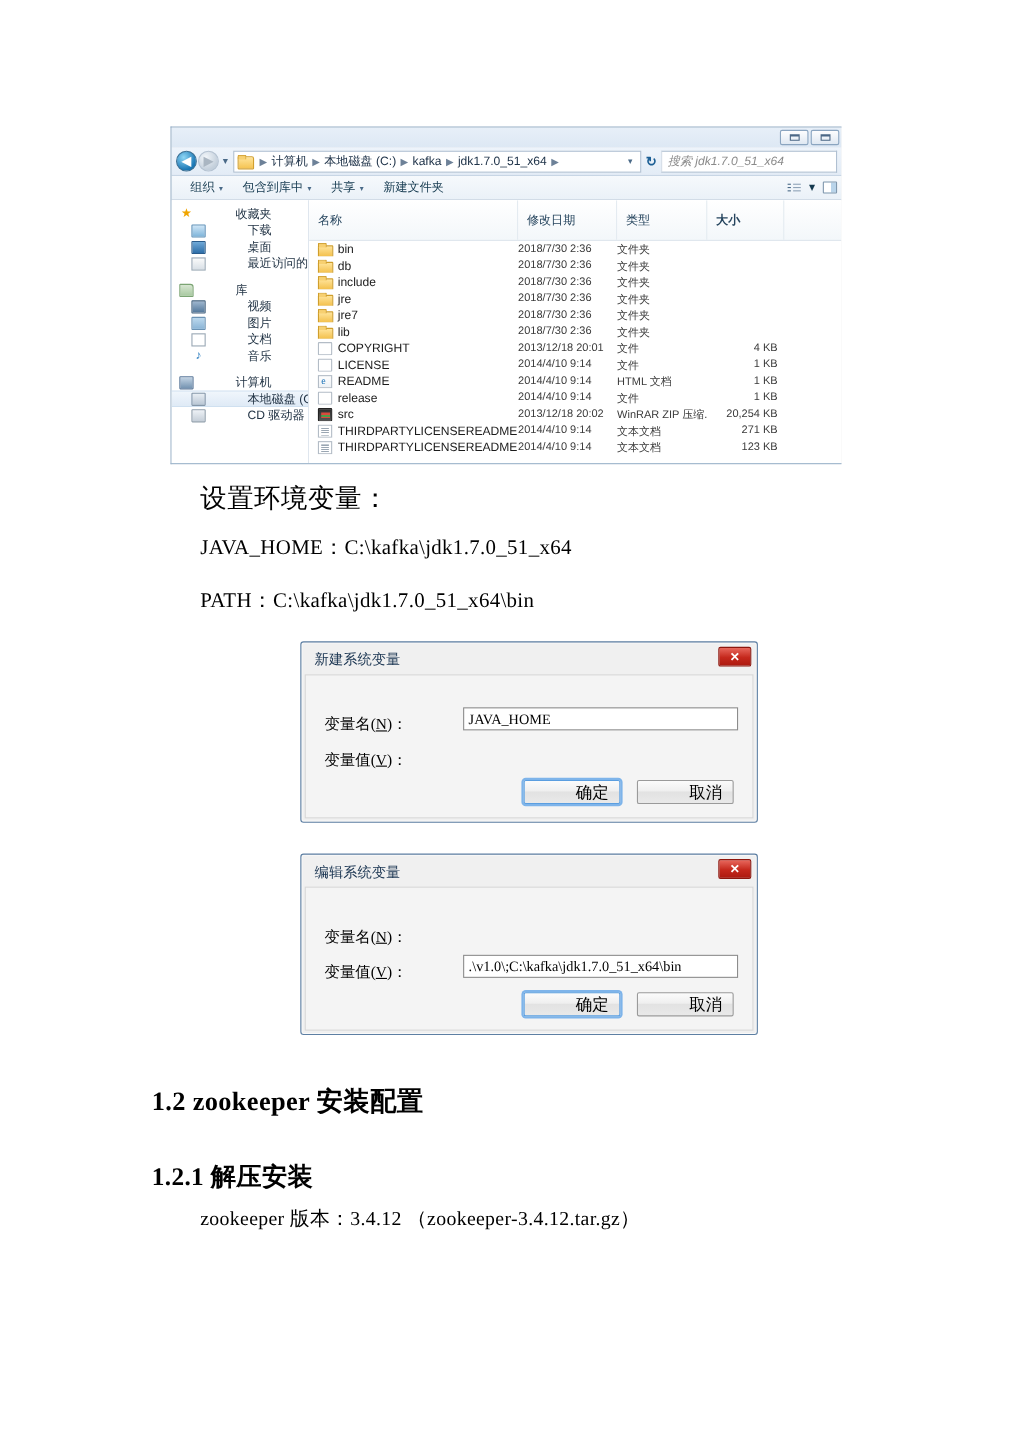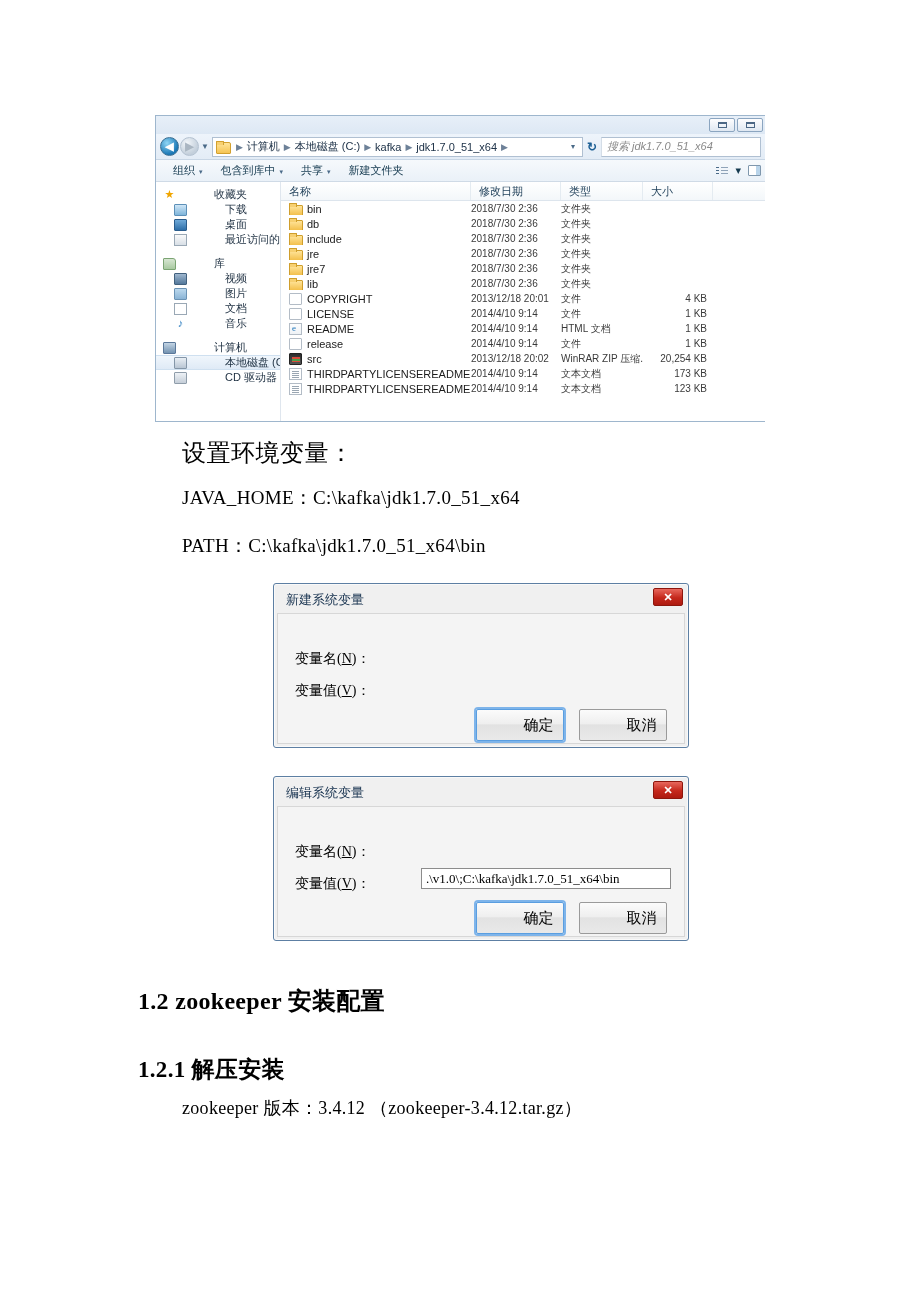--- a/index.html
+++ b/index.html
@@ -127,27 +127,27 @@
   .ico-video { background:linear-gradient(180deg,#9fb7cf,#53789b); border:1px solid #42617e; border-radius:1px; }
   .ico-pic { background:linear-gradient(180deg,#bcd9ee,#8ab4d6); border:1px solid #6b93b5; border-radius:1px; }
   .ico-doc { background:#fff; border:1px solid #9aa8b5; }
   .ico-music { color:#2f7fc0; font-size:11px; line-height:11px; text-align:center; }
   .ico-comp { background:linear-gradient(180deg,#c3d4e4,#7493b1); border:1px solid #5b789a; border-radius:1px; }
   .ico-drive { background:linear-gradient(180deg,#e8eef4,#b9c6d4); border:1px solid #8496a8; border-radius:1px; }
   .ico-cd { background:linear-gradient(180deg,#eef2f6,#c5ced8); border:1px solid #8f9daa; border-radius:1px; }
 
   .exp-list { flex:1; background:#fff; overflow:hidden; position:relative; }
   .colhead {
-    display:flex; height:19px; 
+    display:flex; height:37px; 
     background: linear-gradient(180deg,#ffffff 0%, #f3f7fa 100%);
     border-bottom:1px solid #dde5ed;
     font-size:11px; color:#26455e;
   }
   .colhead div { padding-left:8px; border-right:1px solid #e4ebf1; height:100%; display:flex; align-items:center; }
-  .c-name { width:190px; } .c-date { width:90px; } .c-type { width:82px; } .c-size { width:70px; } .c-pad { flex:1; border-right:none !important; }
+  .c-name { width:190px; } .c-date { width:90px; } .c-type { width:82px; } .c-size { width:70px;font-weight:bold; } .c-pad { flex:1; border-right:none !important; }
 
   .frow { display:flex; height:15px; align-items:center; font-size:11px; color:#1b1b1b; }
   .frow .fn { width:190px; display:flex; align-items:center; padding-left:8px; white-space:nowrap; overflow:hidden; }
   .frow .fd { width:90px; color:#3a3a3a; font-size:10px; }
   .frow .ft { width:82px; color:#3a3a3a; font-size:10px; white-space:nowrap; overflow:hidden; }
   .frow .fs { width:70px; color:#3a3a3a; font-size:10px; text-align:right; padding-right:6px; }
   .fi { width:13px; height:12px; margin-right:5px; flex:0 0 auto; position:relative; }
   .fi-folder::before { content:''; position:absolute; left:0; top:2px; width:12px; height:9px;
     background:linear-gradient(180deg,#ffe49a,#f3c04c); border:1px solid #cf9e2c; border-radius:1px; }
   .fi-folder::after { content:''; position:absolute; left:0; top:0px; width:6px; height:3px;
@@ -223,21 +223,21 @@
     background:#fff; border:1px solid #8c8c8c;
     font-family:"Liberation Serif", serif;
     font-size:13px; color:#000;
     display:flex; align-items:center;
     padding-left:4px;
     white-space:nowrap; overflow:hidden;
   }
   .caret { display:inline-block; width:1px; height:14px; background:#000; margin-left:1px; }
   .btnrow { position:absolute; right:17px; top:95px; display:flex; gap:15px; }
   .dbtn {
-    width:88px; height:32px;
+    width:88px; height:22px;
     display:flex; align-items:center; justify-content:center;
     font-family:"Liberation Serif", serif;
     font-size:15px; color:#000;
     background:linear-gradient(180deg,#fbfbfb 0%, #efefef 45%, #e2e2e2 50%, #e9e9e9 100%);
     border:1px solid #9a9a9a; border-radius:2px;padding-left:37px;
   }
   .dbtn.primary { box-shadow: 0 0 0 2px #7eb4ea; border-color:#5a9ee0; }
 </style>
 </head>
 <body>
@@ -462,21 +462,21 @@
             <span class="ft">WinRAR ZIP 压缩...</span>
             <span class="fs">20,254 KB</span>
           </div>
           <div class="frow">
             <span class="fn">
               <span class="fi fi-txt"></span>
               <span>THIRDPARTYLICENSEREADME</span>
             </span>
             <span class="fd">2014/4/10 9:14</span>
             <span class="ft">文本文档</span>
-            <span class="fs">173 KB</span>
+            <span class="fs">271 KB</span>
           </div>
           <div class="frow">
             <span class="fn">
               <span class="fi fi-txt"></span>
               <span>THIRDPARTYLICENSEREADME-JAVAFX</span>
             </span>
             <span class="fd">2014/4/10 9:14</span>
             <span class="ft">文本文档</span>
             <span class="fs">123 KB</span>
           </div>
@@ -491,20 +491,21 @@
 <div class="doc-line t-path">PATH：C:\kafka\jdk1.7.0_51_x64\bin</div>
 
 <div class="dlg dlg-1">
   <div class="dlg-title">
     <span>新建系统变量</span>
     <span class="dlg-close">✕</span>
   </div>
   <div class="dlg-body">
     <div class="field f1">
       <span class="flabel"><span>变量名(</span><u>N</u><span>)：</span></span>
+      <span class="finput">JAVA_HOME</span>
     </div>
     <div class="field f2">
       <span class="flabel"><span>变量值(</span><u>V</u><span>)：</span></span>
     </div>
     <div class="btnrow">
       <div class="dbtn primary">确定</div>
       <div class="dbtn">取消</div>
     </div>
   </div>
 </div>

